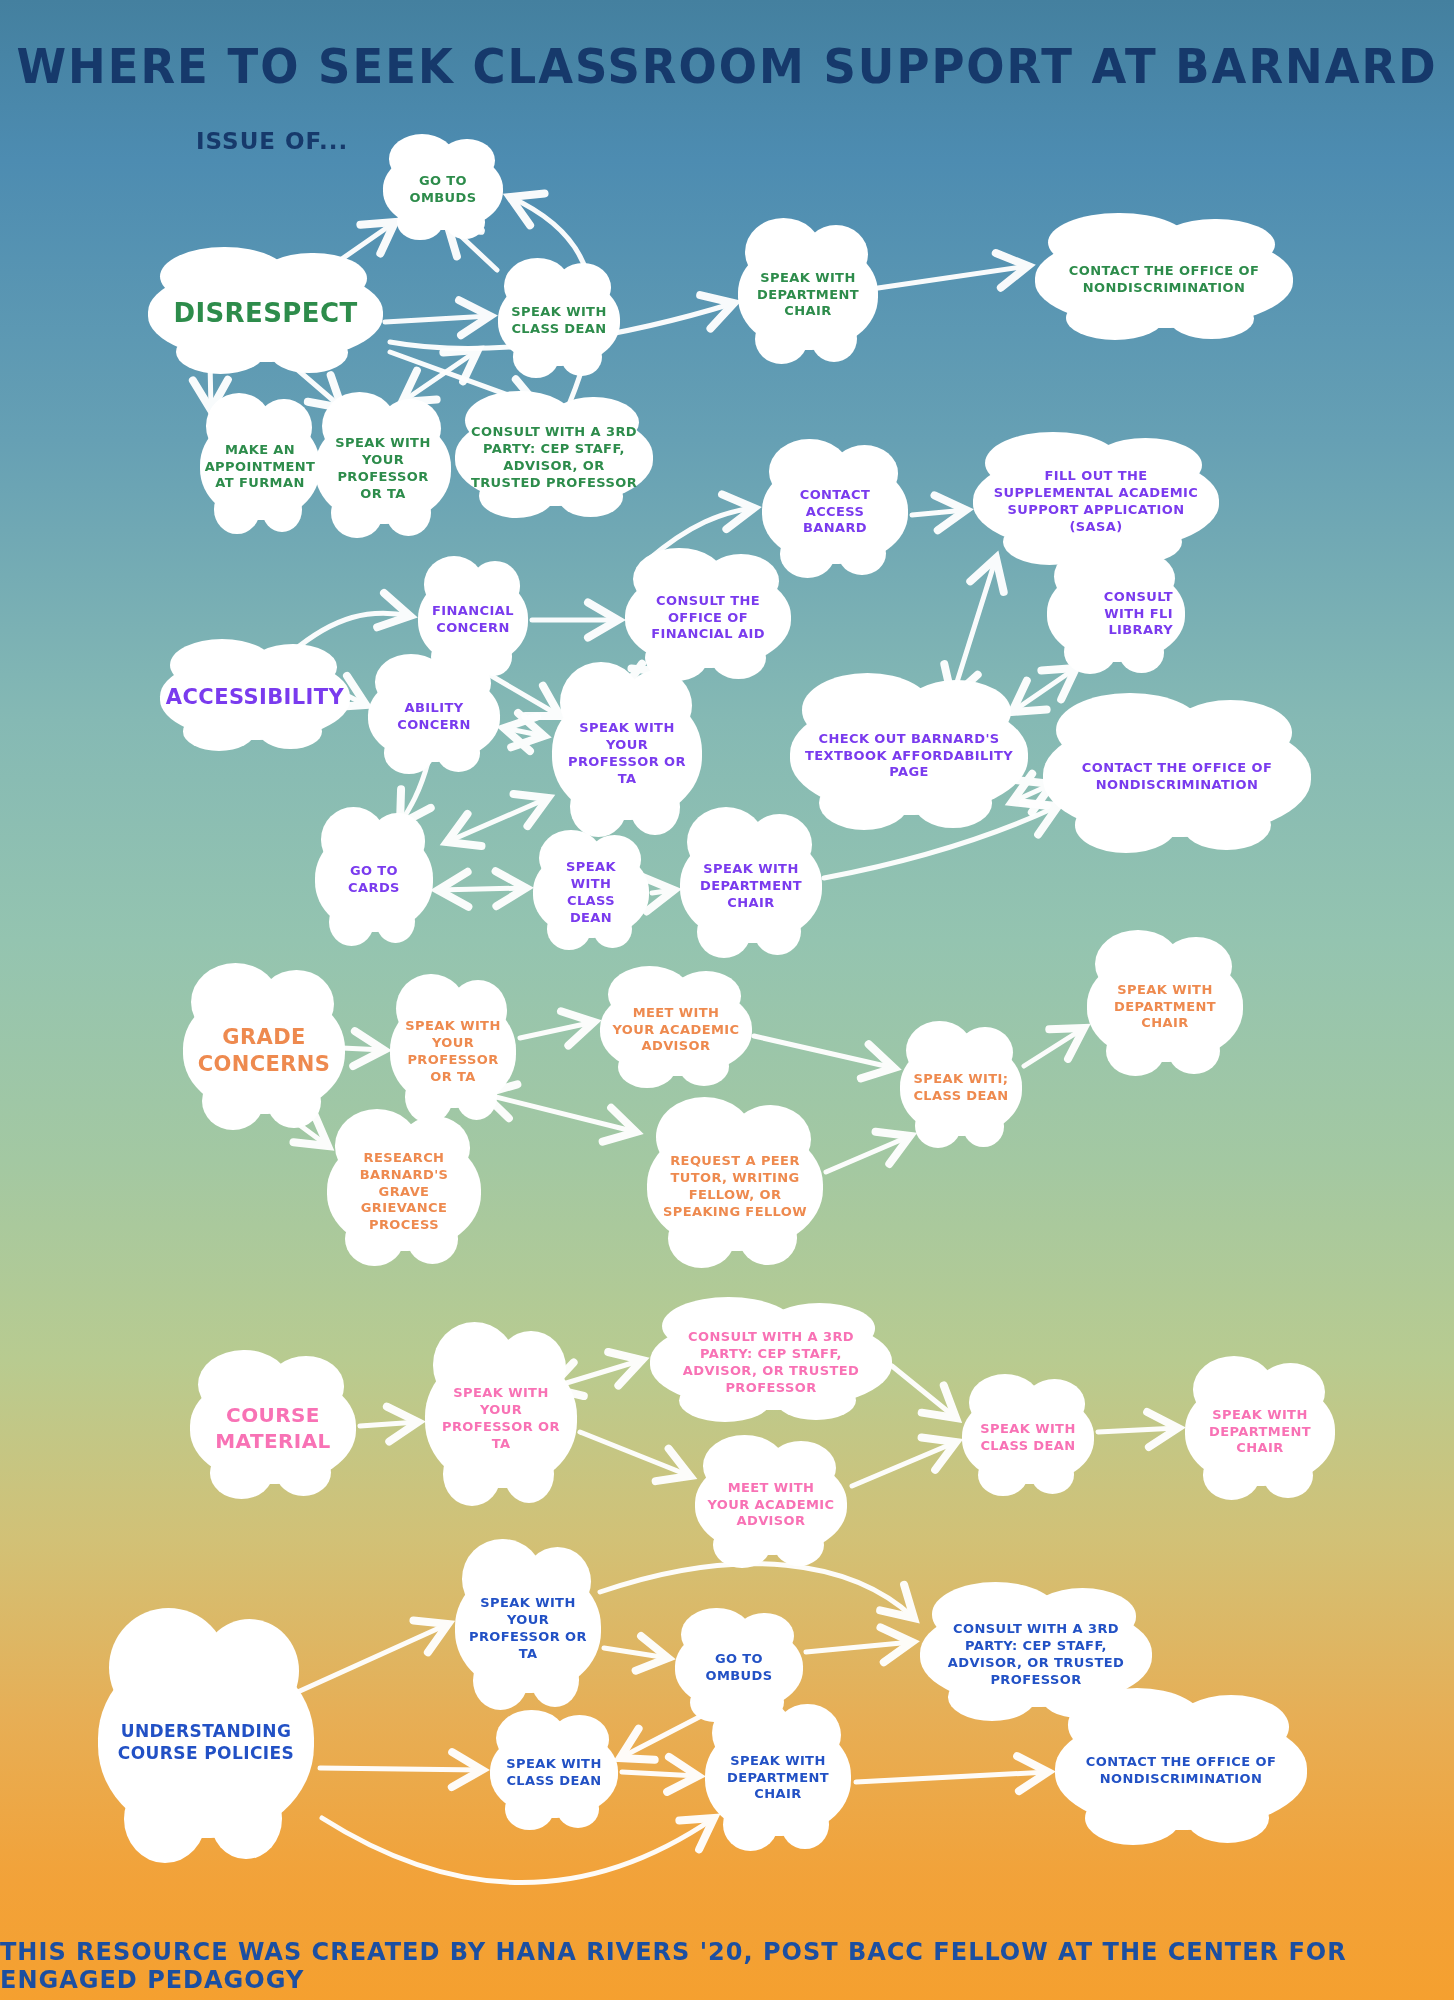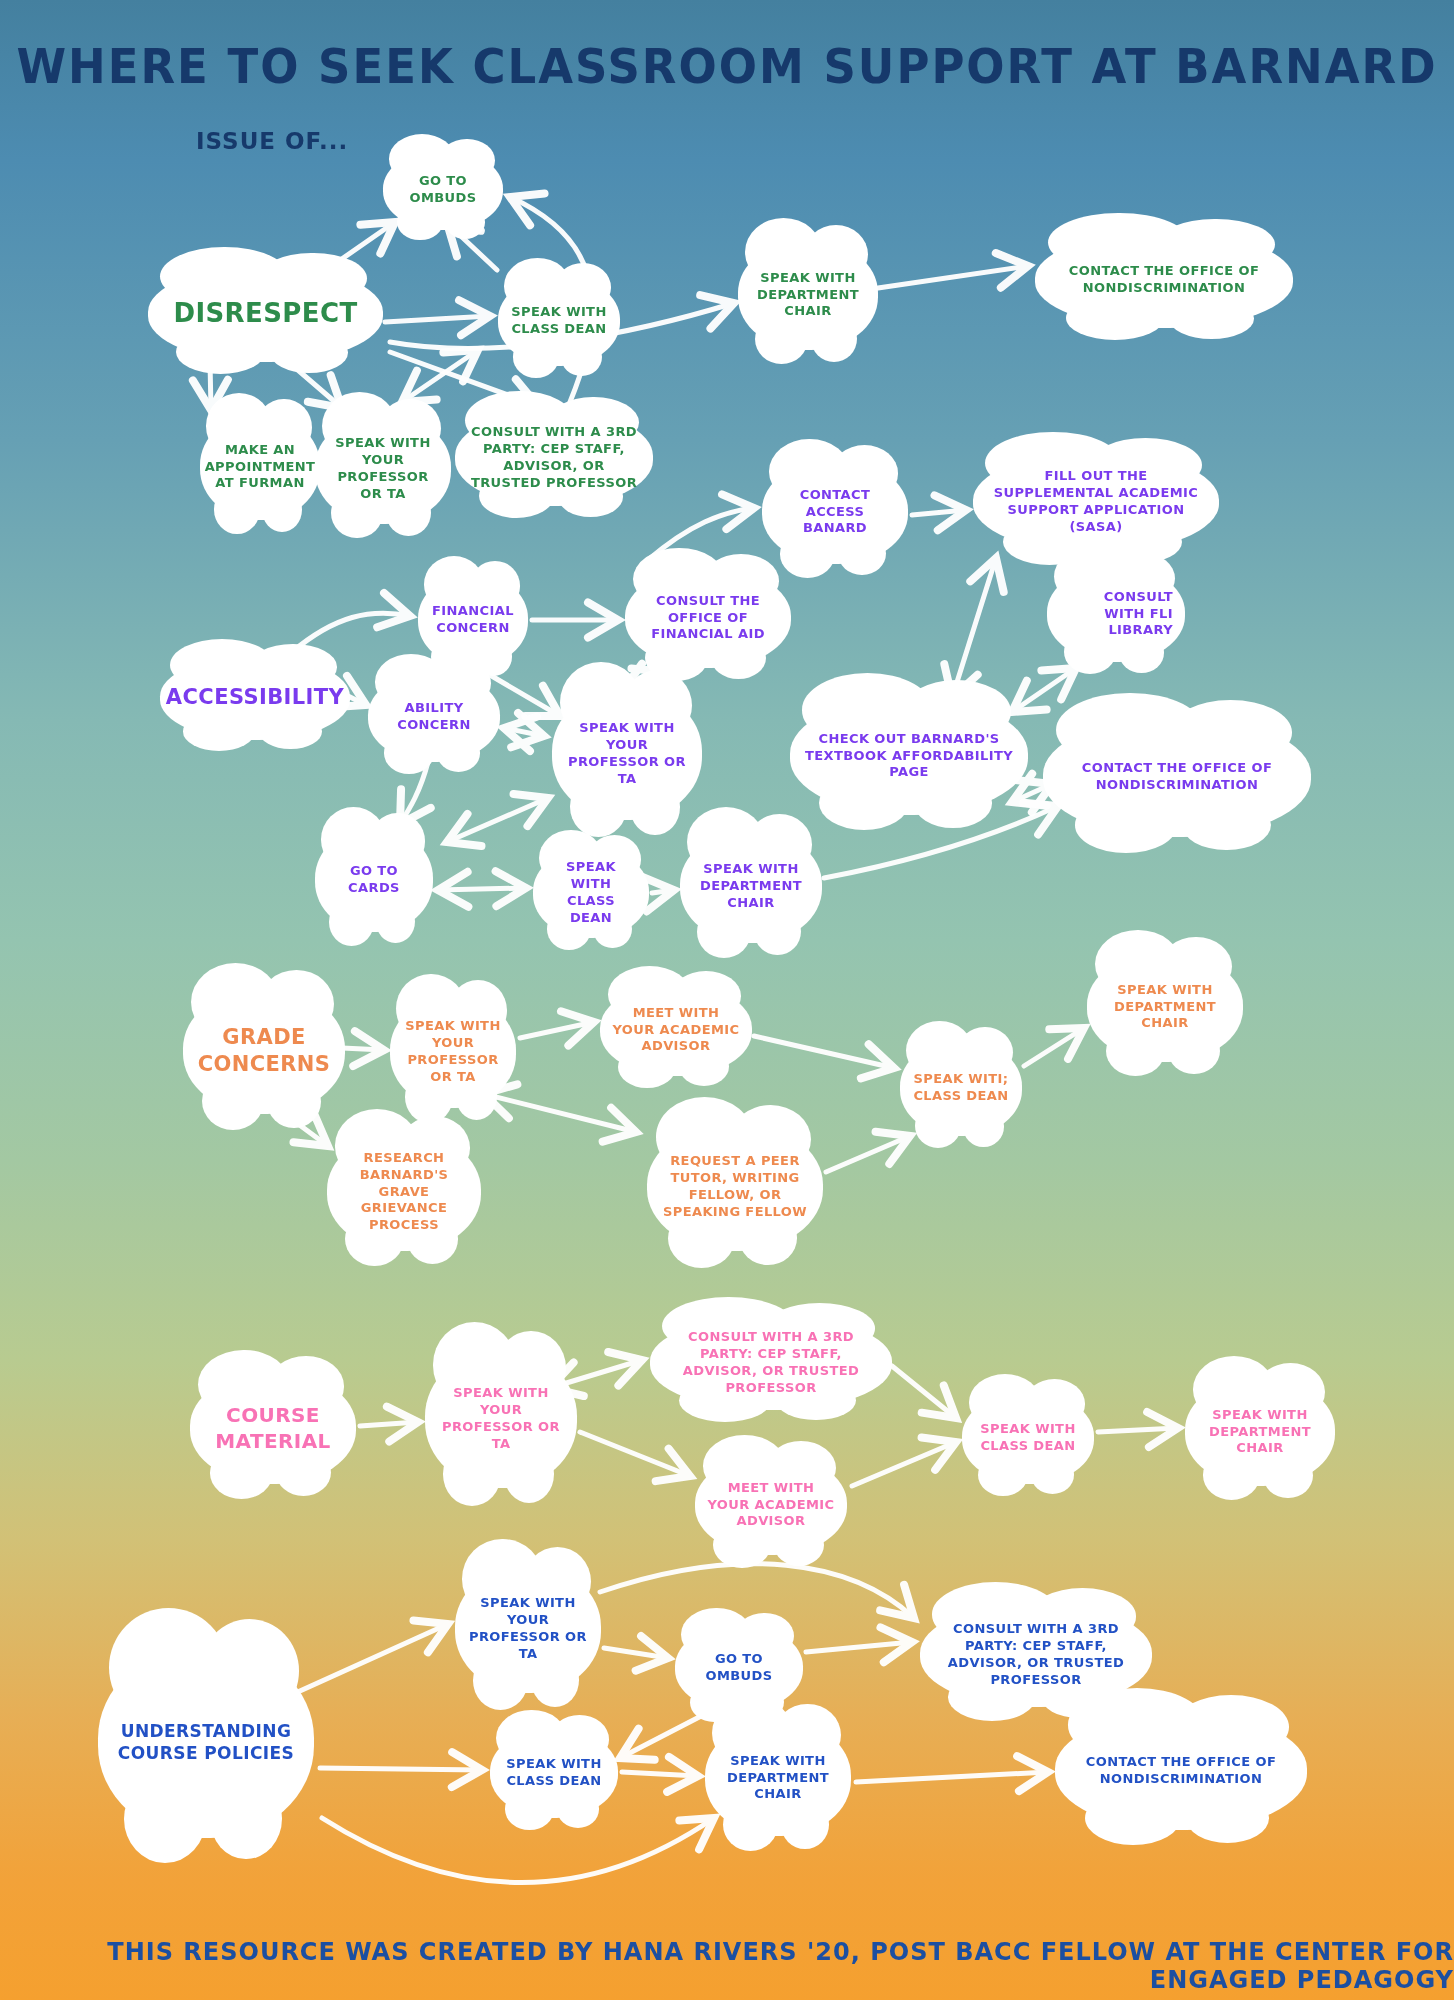--- a/index.html
+++ b/index.html
@@ -26,21 +26,21 @@
     position:absolute;top:40px;left:0;width:100%;
     text-align:center;font-size:45px;font-weight:800;
     letter-spacing:2px;transform:scaleY(1.08);
   }
   #issue-label{
     position:absolute;left:196px;top:128px;
     font-size:23px;font-weight:800;letter-spacing:1px;
   }
   #footer{
     position:absolute;left:0;top:1938px;width:100%;
-    text-align:right;font-size:24px;font-weight:800;letter-spacing:1px;
+    text-align:left;font-size:24px;font-weight:800;letter-spacing:1px;
   }
   #arrows{position:absolute;left:0;top:0;z-index:1;}
   .arrow{stroke:#ffffff;stroke-width:5;fill:none;stroke-linecap:round;opacity:.96;}
   .cloud{
     position:absolute;z-index:2;
     background:#fff;border-radius:48%;
     display:flex;align-items:center;justify-content:center;
     text-align:center;box-sizing:border-box;padding:10px 12px;
   }
   .cloud i{content:"";position:absolute;background:#fff;border-radius:50%;}

